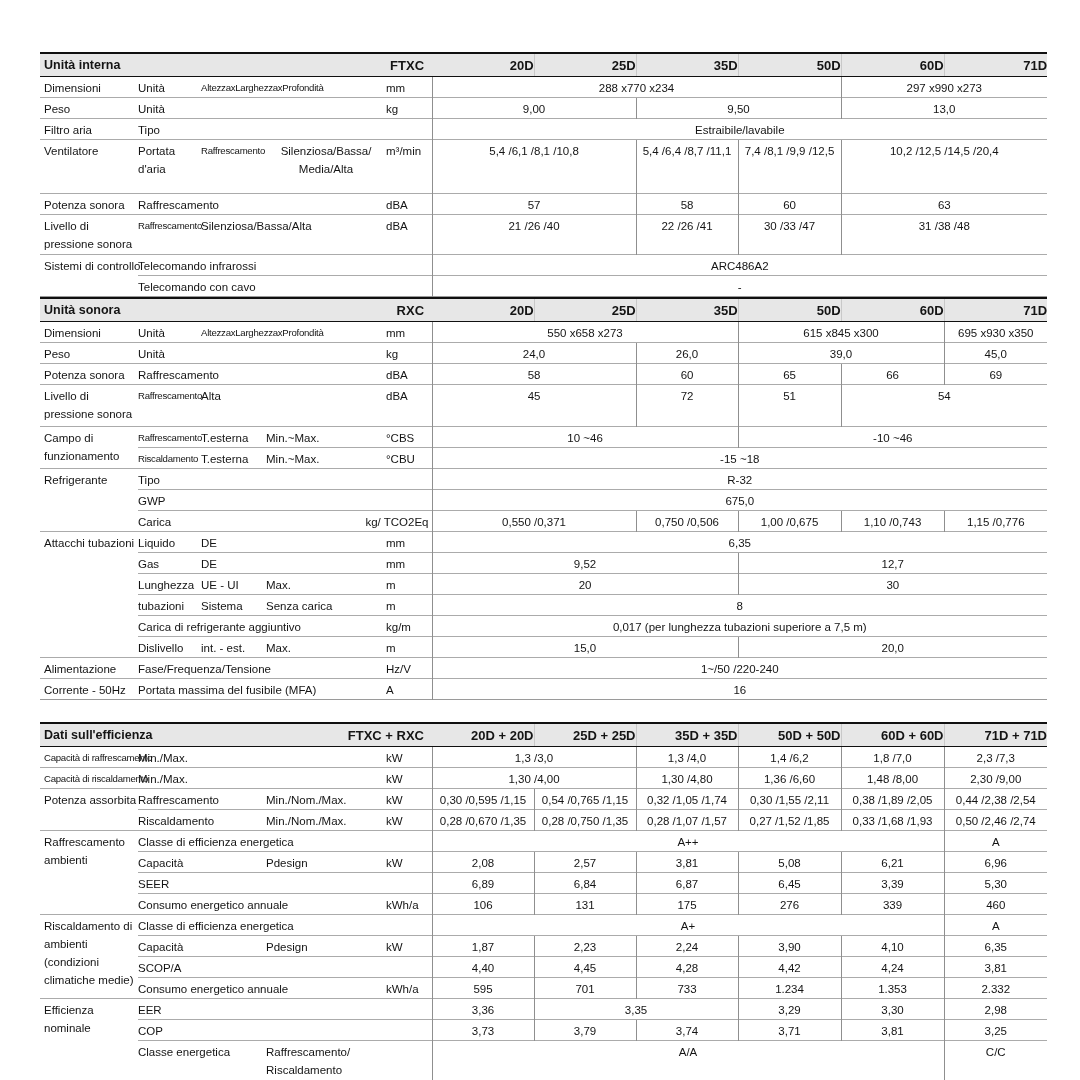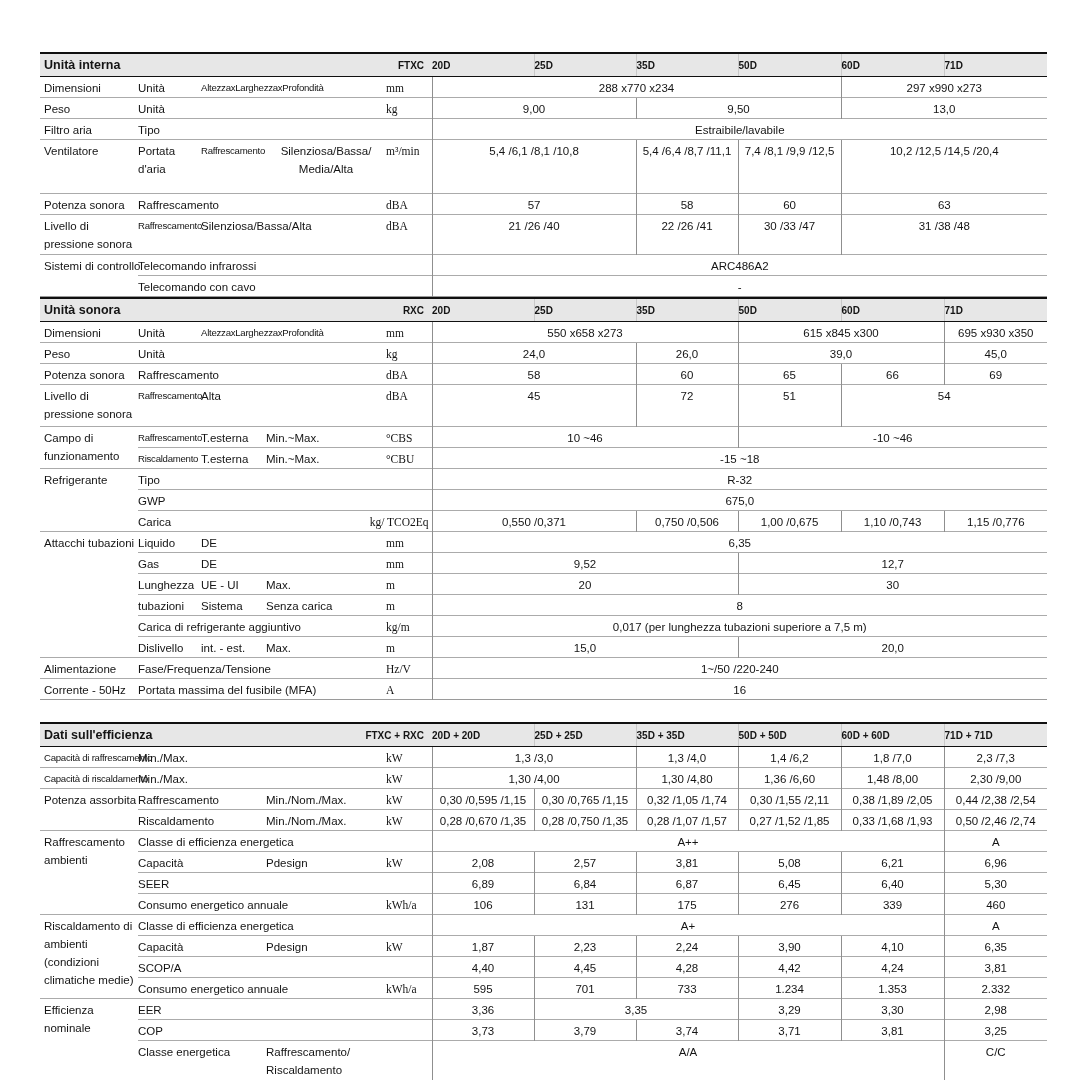--- a/index.html
+++ b/index.html
@@ -4,34 +4,34 @@
 <style>
   html,body{margin:0;padding:0;background:#ffffff;}
   body{width:1080px;height:1080px;font-family:"Liberation Sans",sans-serif;color:#141414;}
   .page{padding:52px 34px 0 40px;}
   table.spec{border-collapse:collapse;table-layout:fixed;width:1006px;
     border-top:2px solid #101010;border-bottom:1.5px solid #9a9a9a;}
   table.spec.m1{}
   table.spec.m2{margin-bottom:22px;}
   th,td{padding:0;margin:0;font-weight:normal;vertical-align:top;}
   thead th{background:#e7e7e7;border-bottom:1.5px solid #101010;font-weight:bold;
-    font-size:10px;height:22px;vertical-align:middle;white-space:nowrap;}
+    font-size:13px;height:22px;vertical-align:middle;white-space:nowrap;}
   th.title{text-align:left;padding-left:4px;font-size:12.5px;}
   th.model{text-align:right;padding-right:8px;}
-  th.ch{text-align:left;}
+  th.ch{text-align:right;}
   th.ch + th.ch{border-left:1px solid #c9c9c9;}
   td{border-top:1px solid #ababab;font-size:11.5px;line-height:18px;padding-top:2px;}
   tbody tr:first-child > td{border-top:none;}
   td.l1{padding-left:4px;white-space:nowrap;}
   td.lab{white-space:nowrap;}
   td.wrap{white-space:normal;}
   td.cond{font-size:9.6px;letter-spacing:-0.25px;}
   td.ctr{text-align:center;}
   td.pre{white-space:pre-line;}
-  td.unit{white-space:nowrap;font-family:Liberation Serif, serif;}
+  td.unit{white-space:nowrap;}
   td.r{text-align:right;padding-right:3px;}
   td.val{text-align:center;border-left:1px solid #8f8f8f;white-space:nowrap;}
 </style>
 </head>
 <body>
 
 <div class="page">
   <table class="spec m1">
     <colgroup>
       <col style="width:98px">
@@ -325,21 +325,21 @@
           <td class="val">1,36 /6,60</td>
           <td class="val">1,48 /8,00</td>
           <td class="val">2,30 /9,00</td>
         </tr>
         <tr style="height: 19px;">
           <td rowspan="2" class="l1">Potenza assorbita</td>
           <td colspan="2" class="lab">Raffrescamento</td>
           <td class="lab">Min./Nom./Max.</td>
           <td class="unit">kW</td>
           <td class="val">0,30 /0,595 /1,15</td>
-          <td class="val">0,30 /0,765 /1,15</td>
+          <td class="val">0,54 /0,765 /1,15</td>
           <td class="val">0,32 /1,05 /1,74</td>
           <td class="val">0,30 /1,55 /2,11</td>
           <td class="val">0,38 /1,89 /2,05</td>
           <td class="val">0,44 /2,38 /2,54</td>
         </tr>
         <tr style="height: 19px;">
           <td colspan="2" class="lab">Riscaldamento</td>
           <td class="lab">Min./Nom./Max.</td>
           <td class="unit">kW</td>
           <td class="val">0,28 /0,670 /1,35</td>
@@ -365,21 +365,21 @@
           <td class="val">5,08</td>
           <td class="val">6,21</td>
           <td class="val">6,96</td>
         </tr>
         <tr style="height: 19px;">
           <td colspan="4" class="lab">SEER</td>
           <td class="val">6,89</td>
           <td class="val">6,84</td>
           <td class="val">6,87</td>
           <td class="val">6,45</td>
-          <td class="val">6,40</td>
+          <td class="val">3,39</td>
           <td class="val">5,30</td>
         </tr>
         <tr style="height: 19px;">
           <td colspan="3" class="lab">Consumo energetico annuale</td>
           <td class="unit">kWh/a</td>
           <td class="val">106</td>
           <td class="val">131</td>
           <td class="val">175</td>
           <td class="val">276</td>
           <td class="val">339</td>

